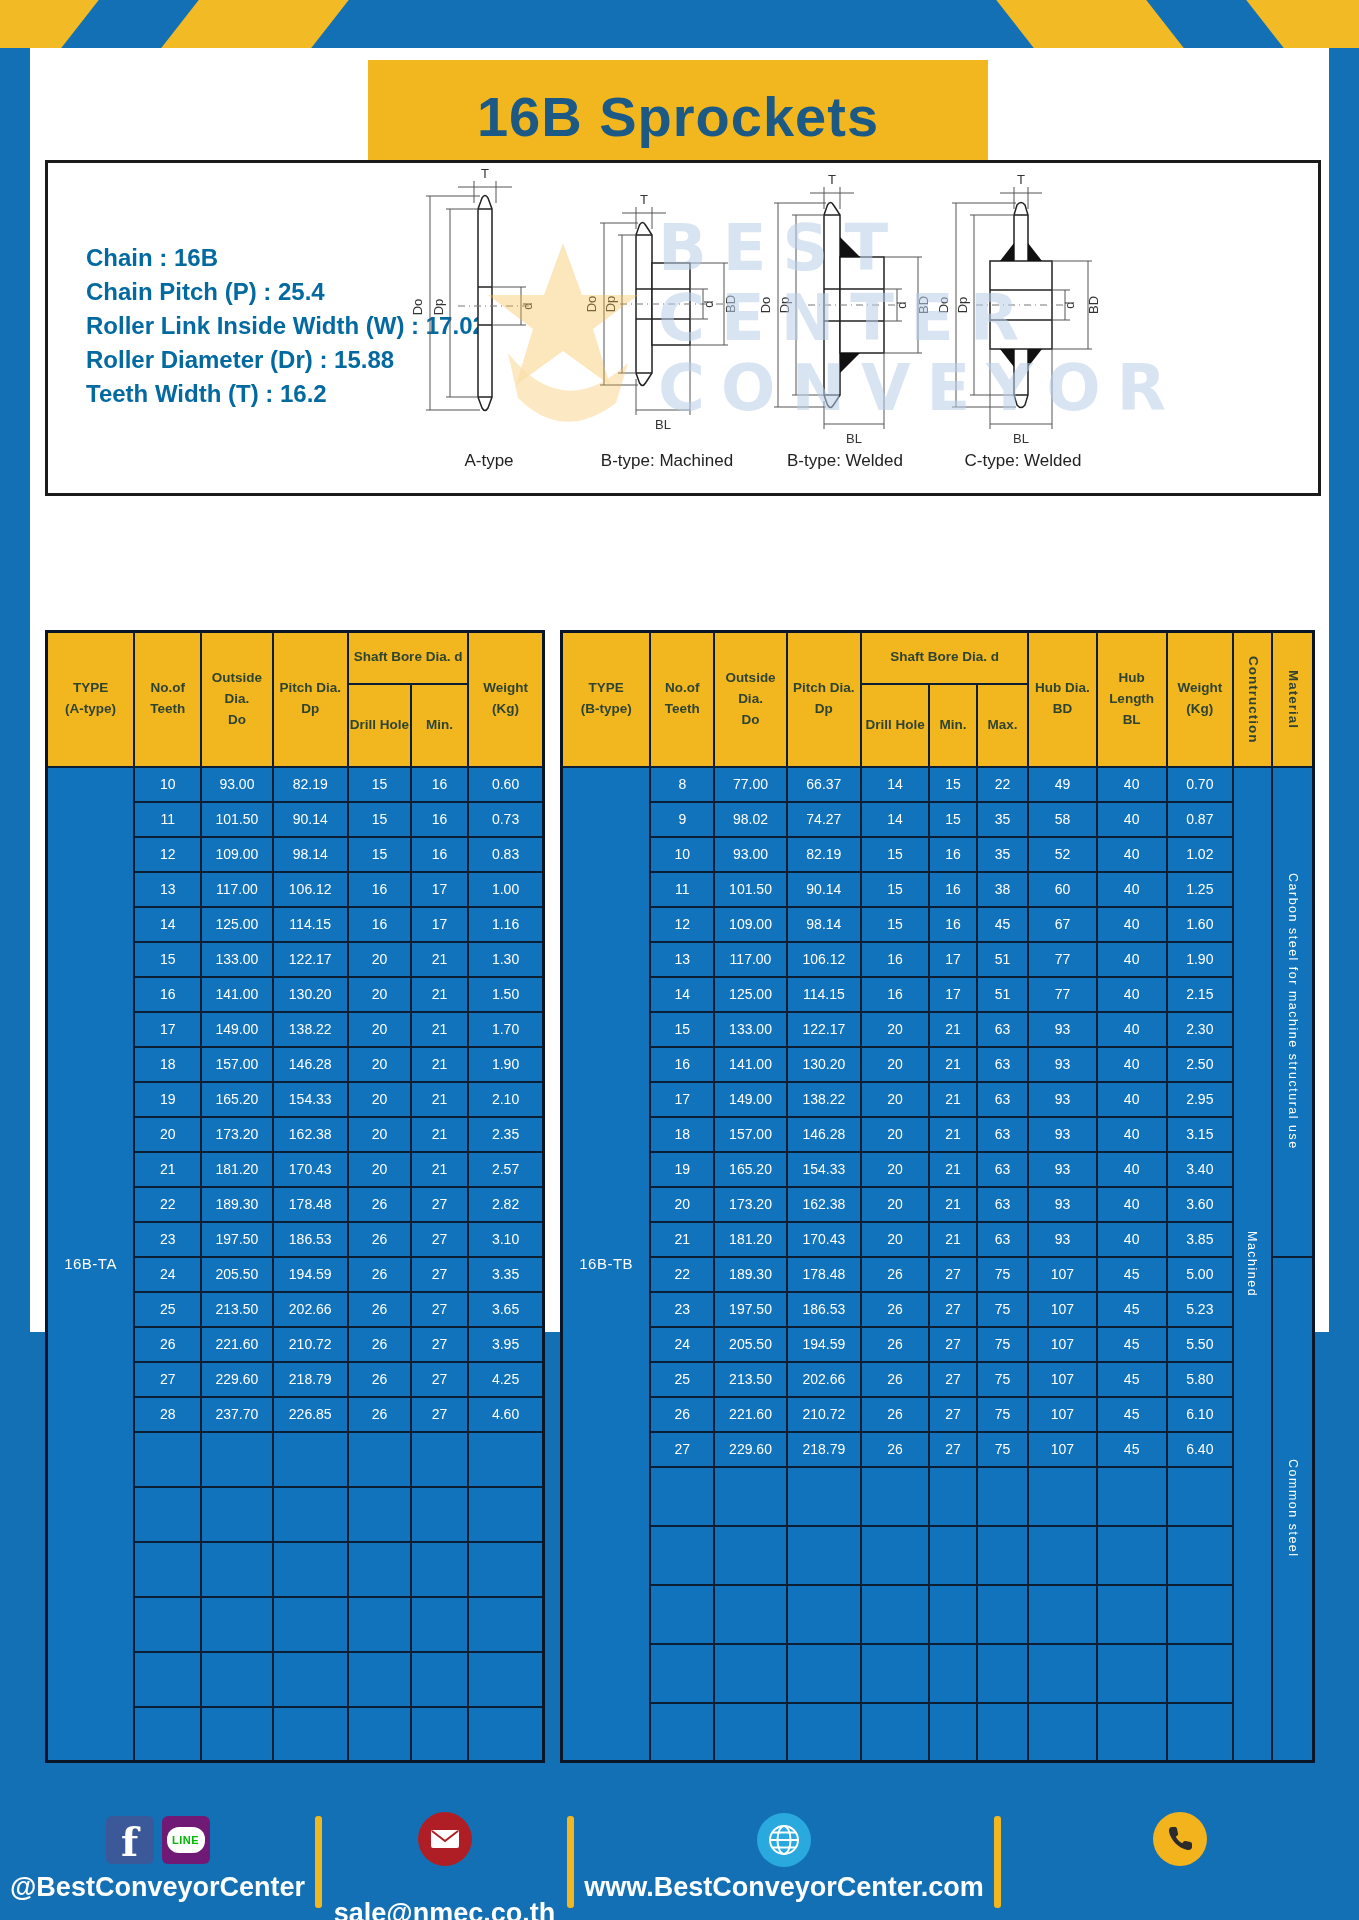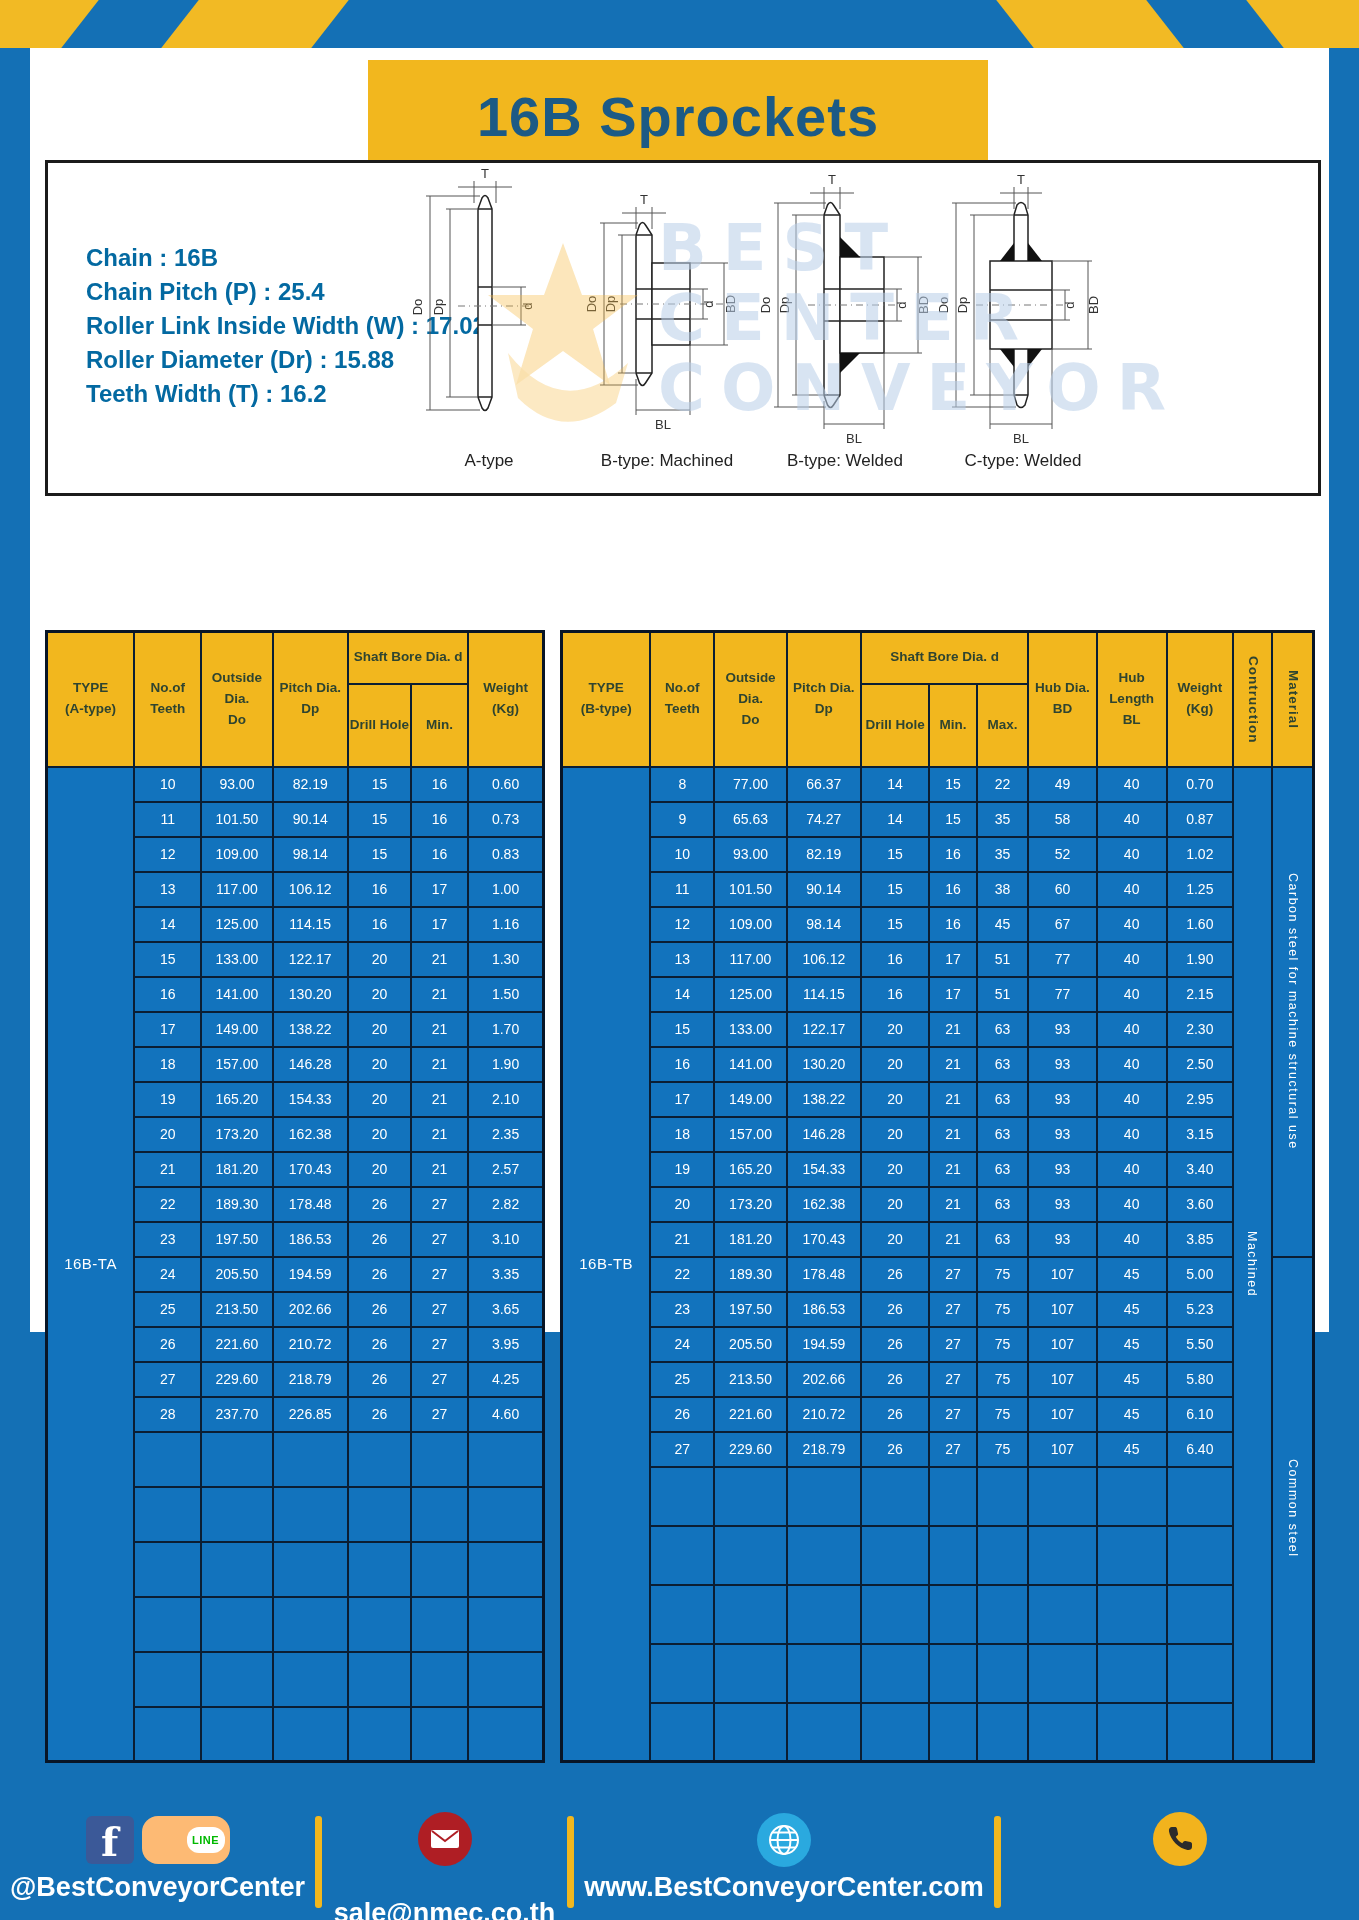--- a/index.html
+++ b/index.html
@@ -48,21 +48,21 @@
   
   .footer{position:absolute;left:0;top:1804px;width:1359px;height:116px;display:flex;align-items:stretch;}
   .fsec{display:flex;flex-direction:column;align-items:center;justify-content:flex-start;padding-top:8px;}
   .fs1{flex:0 0 315px;}.fs2{flex:0 0 245px;gap:28px;}.fs3{flex:0 0 420px;}.fs4{flex:0 0 358px;gap:48px;}
   .fdiv{flex:0 0 7px;background:#F2B71E;height:92px;align-self:center;border-radius:3px;}
   .flabel{color:#ffffff;font-weight:bold;font-size:27px;margin-top:4px;white-space:nowrap;}
   .iconrow{display:flex;gap:8px;align-items:center;height:56px;}
   .fb{width:48px;height:48px;border-radius:6px;background:#3b5998;color:#fff;display:flex;
       align-items:flex-end;justify-content:center;font-weight:bold;font-size:40px;line-height:44px;
       font-family:"DejaVu Serif",serif;}
-  .lineic{width:48px;height:48px;border-radius:16px;background:#fdba74;display:flex;align-items:center;justify-content:center;padding-left:40px;}
+  .lineic{width:48px;height:48px;border-radius:6px;background:#701a75;display:flex;align-items:center;justify-content:center;}
   .linebubble{width:38px;height:26px;background:#fff;border-radius:12px;display:flex;align-items:center;
       justify-content:center;color:#00B900;font-weight:bold;font-size:11px;letter-spacing:.5px;}
   .circ{width:54px;height:54px;border-radius:50%;display:flex;align-items:center;justify-content:center;}
   .mail{background:#AF1E24;}
   .globe{background:#2AA9DF;}
   .phone{background:#F2B31D;color:#222;font-size:30px;}
   
   .dln{stroke:#555;stroke-width:1;fill:none;}
   .pln{stroke:#222;stroke-width:1.5;fill:#fff;}
   .cln{stroke:#777;stroke-width:1;stroke-dasharray:7 4 1 4;fill:none;}
@@ -552,21 +552,21 @@
               <td>15</td>
               <td>22</td>
               <td>49</td>
               <td>40</td>
               <td>0.70</td>
               <td class="vtd" rowspan="25">Machined</td>
               <td class="vtd" rowspan="14">Carbon steel for machine structural use</td>
             </tr>
             <tr class="data-row">
               <td>9</td>
-              <td>65.63</td>
+              <td>98.02</td>
               <td>74.27</td>
               <td>14</td>
               <td>15</td>
               <td>35</td>
               <td>58</td>
               <td>40</td>
               <td>0.87</td>
             </tr>
             <tr class="data-row">
               <td>10</td>

